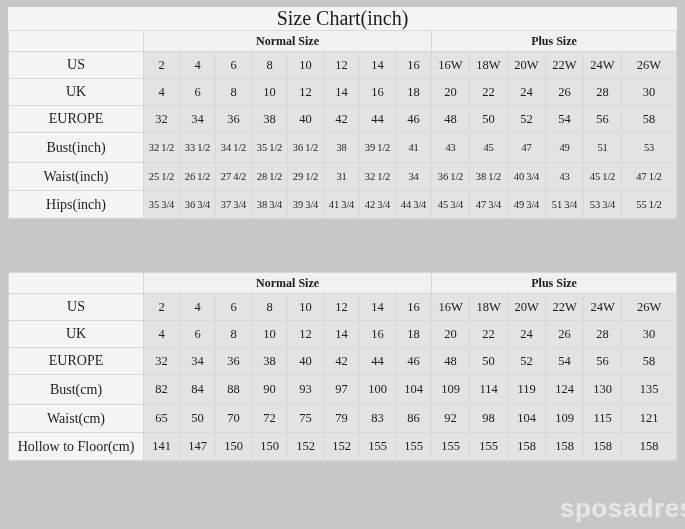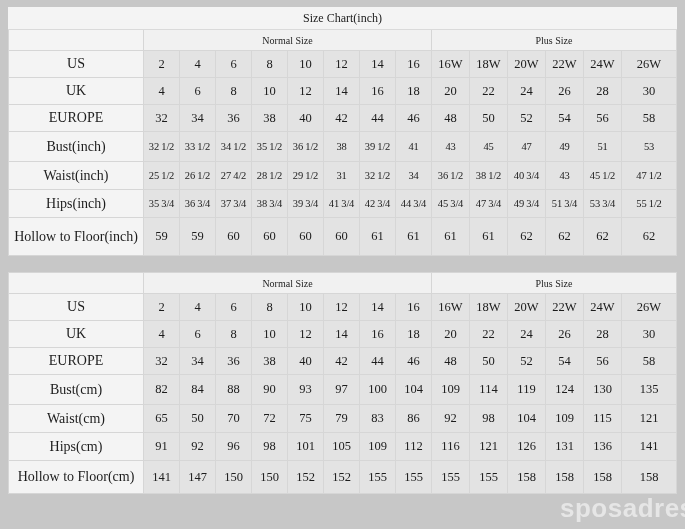--- a/index.html
+++ b/index.html
@@ -32,25 +32,25 @@
     font-weight: normal;
     text-align: center;
     padding: 0;
     vertical-align: middle;
   }
 
   thead tr.title-row th {
     border: none;
     border-bottom: 1px solid #dadada;
     background: #f4f4f4;
-    font-size: 12px;
+    font-size: 20px;
     height: 22px;
   }
   thead tr.group-row { height: 21px; }
-  thead tr.group-row th { font-size: 10px; background: #f1f1f1; }
+  thead tr.group-row th { font-size: 12px; background: #f1f1f1; font-weight: bold; }
   thead tr.group-row th.corner { background: #f4f4f4; }
 
   tbody tr { height: 27px; font-family: Liberation Serif, serif; }
   tbody th {
     font-size: 14px;
     background: #f4f4f4;
     white-space: nowrap;
   }
   tbody td {
     font-size: 12.5px;
@@ -209,37 +209,20 @@
         <td>41 3/4</td>
         <td>42 3/4</td>
         <td>44 3/4</td>
         <td>45 3/4</td>
         <td>47 3/4</td>
         <td>49 3/4</td>
         <td>51 3/4</td>
         <td>53 3/4</td>
         <td>55 1/2</td>
       </tr>
-      <tr>
-        <th>Hollow to Floor(inch)</th>
-        <td>59</td>
-        <td>59</td>
-        <td>60</td>
-        <td>60</td>
-        <td>60</td>
-        <td>60</td>
-        <td>61</td>
-        <td>61</td>
-        <td>61</td>
-        <td>61</td>
-        <td>62</td>
-        <td>62</td>
-        <td>62</td>
-        <td>62</td>
-      </tr>
     </tbody>
 </table>
 
 <table class="size-table" id="table-cm">
   <colgroup>
     <col class="c-label">
     <col class="c-n">
       <col class="c-n">
       <col class="c-n">
       <col class="c-n">
@@ -341,37 +324,20 @@
         <td>83</td>
         <td>86</td>
         <td>92</td>
         <td>98</td>
         <td>104</td>
         <td>109</td>
         <td>115</td>
         <td>121</td>
       </tr>
       <tr>
-        <th>Hips(cm)</th>
-        <td>91</td>
-        <td>92</td>
-        <td>96</td>
-        <td>98</td>
-        <td>101</td>
-        <td>105</td>
-        <td>109</td>
-        <td>112</td>
-        <td>116</td>
-        <td>121</td>
-        <td>126</td>
-        <td>131</td>
-        <td>136</td>
-        <td>141</td>
-      </tr>
-      <tr>
         <th>Hollow to Floor(cm)</th>
         <td>141</td>
         <td>147</td>
         <td>150</td>
         <td>150</td>
         <td>152</td>
         <td>152</td>
         <td>155</td>
         <td>155</td>
         <td>155</td>

